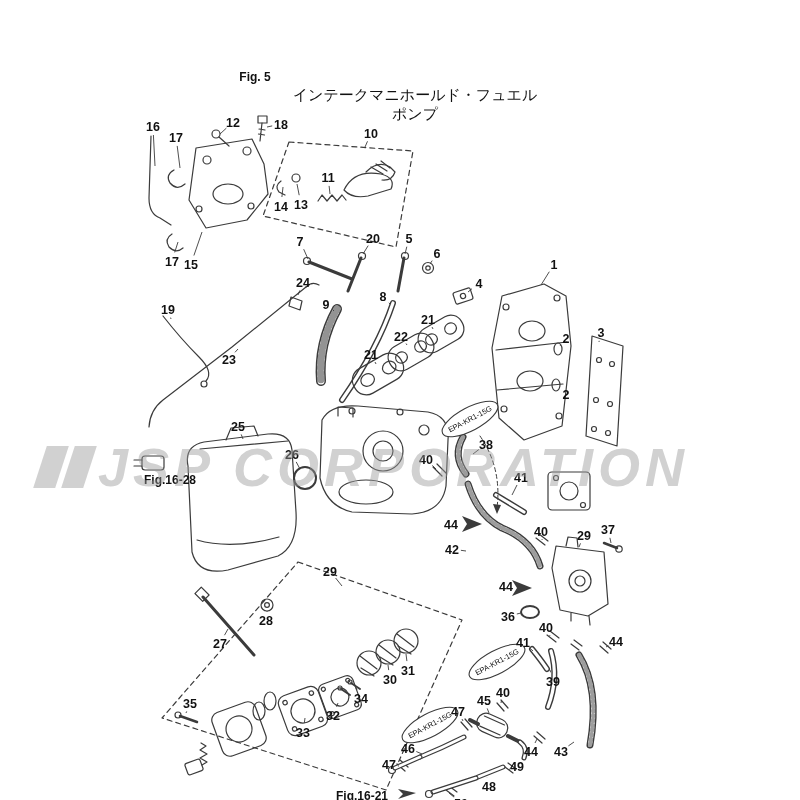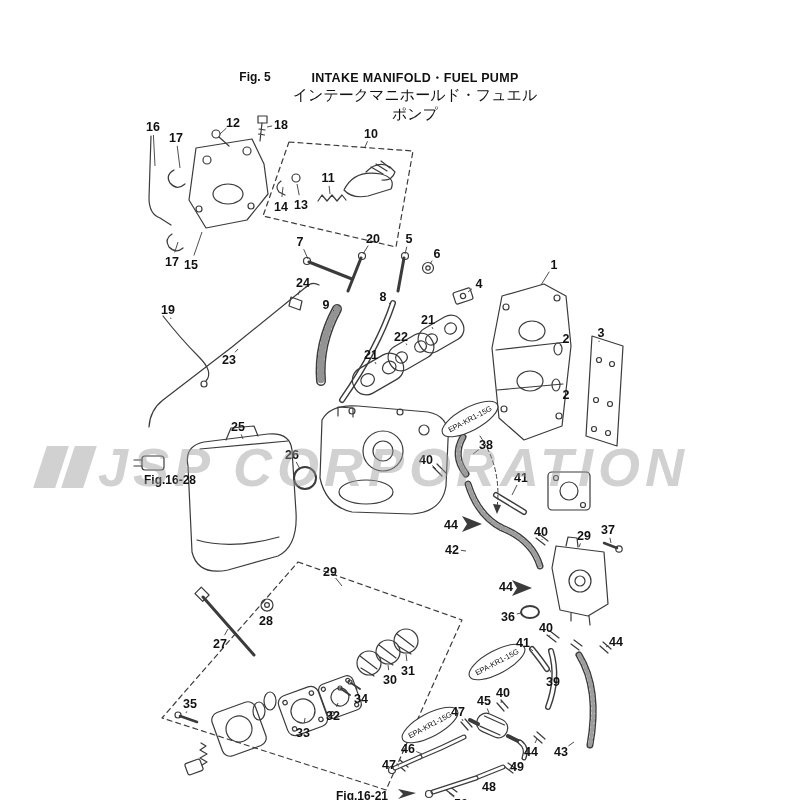--- a/index.html
+++ b/index.html
@@ -27,21 +27,20 @@
           fill:#111;text-anchor:middle;}
   .epa-text{font-family:"Liberation Sans",sans-serif;font-size:7.5px;fill:#111;text-anchor:middle;}
   .leader{stroke:#3b3b3b;stroke-width:.9;}
 </style>
 </head>
 <body>
 
 <div class="page">
 
   <div class="hdr-fig">Fig. 5</div>
-  <div class="hdr-en">INTAKE MANIFOLD・FUEL PUMP</div>
   <div class="hdr-jp">インテークマニホールド・フュエルポンプ</div>
 
   <svg class="diagram" width="800" height="800" viewBox="0 0 800 800">
     <g stroke="#3b3b3b" fill="none" stroke-width="1.2" stroke-linecap="round" stroke-linejoin="round">
 
       <path d="M289,94 L413,103 L396,199 L263,168 Z" stroke-dasharray="5 4"></path>
       <path d="M298,514 L462,572 L386,742 L162,670 Z" stroke-dasharray="5 4"></path>
 
       <path d="M196,100 L252,91 L264,116 L268,146 L247,172 L206,180 L189,152 Z"></path>
       <ellipse cx="228" cy="146" rx="15" ry="10"></ellipse>

